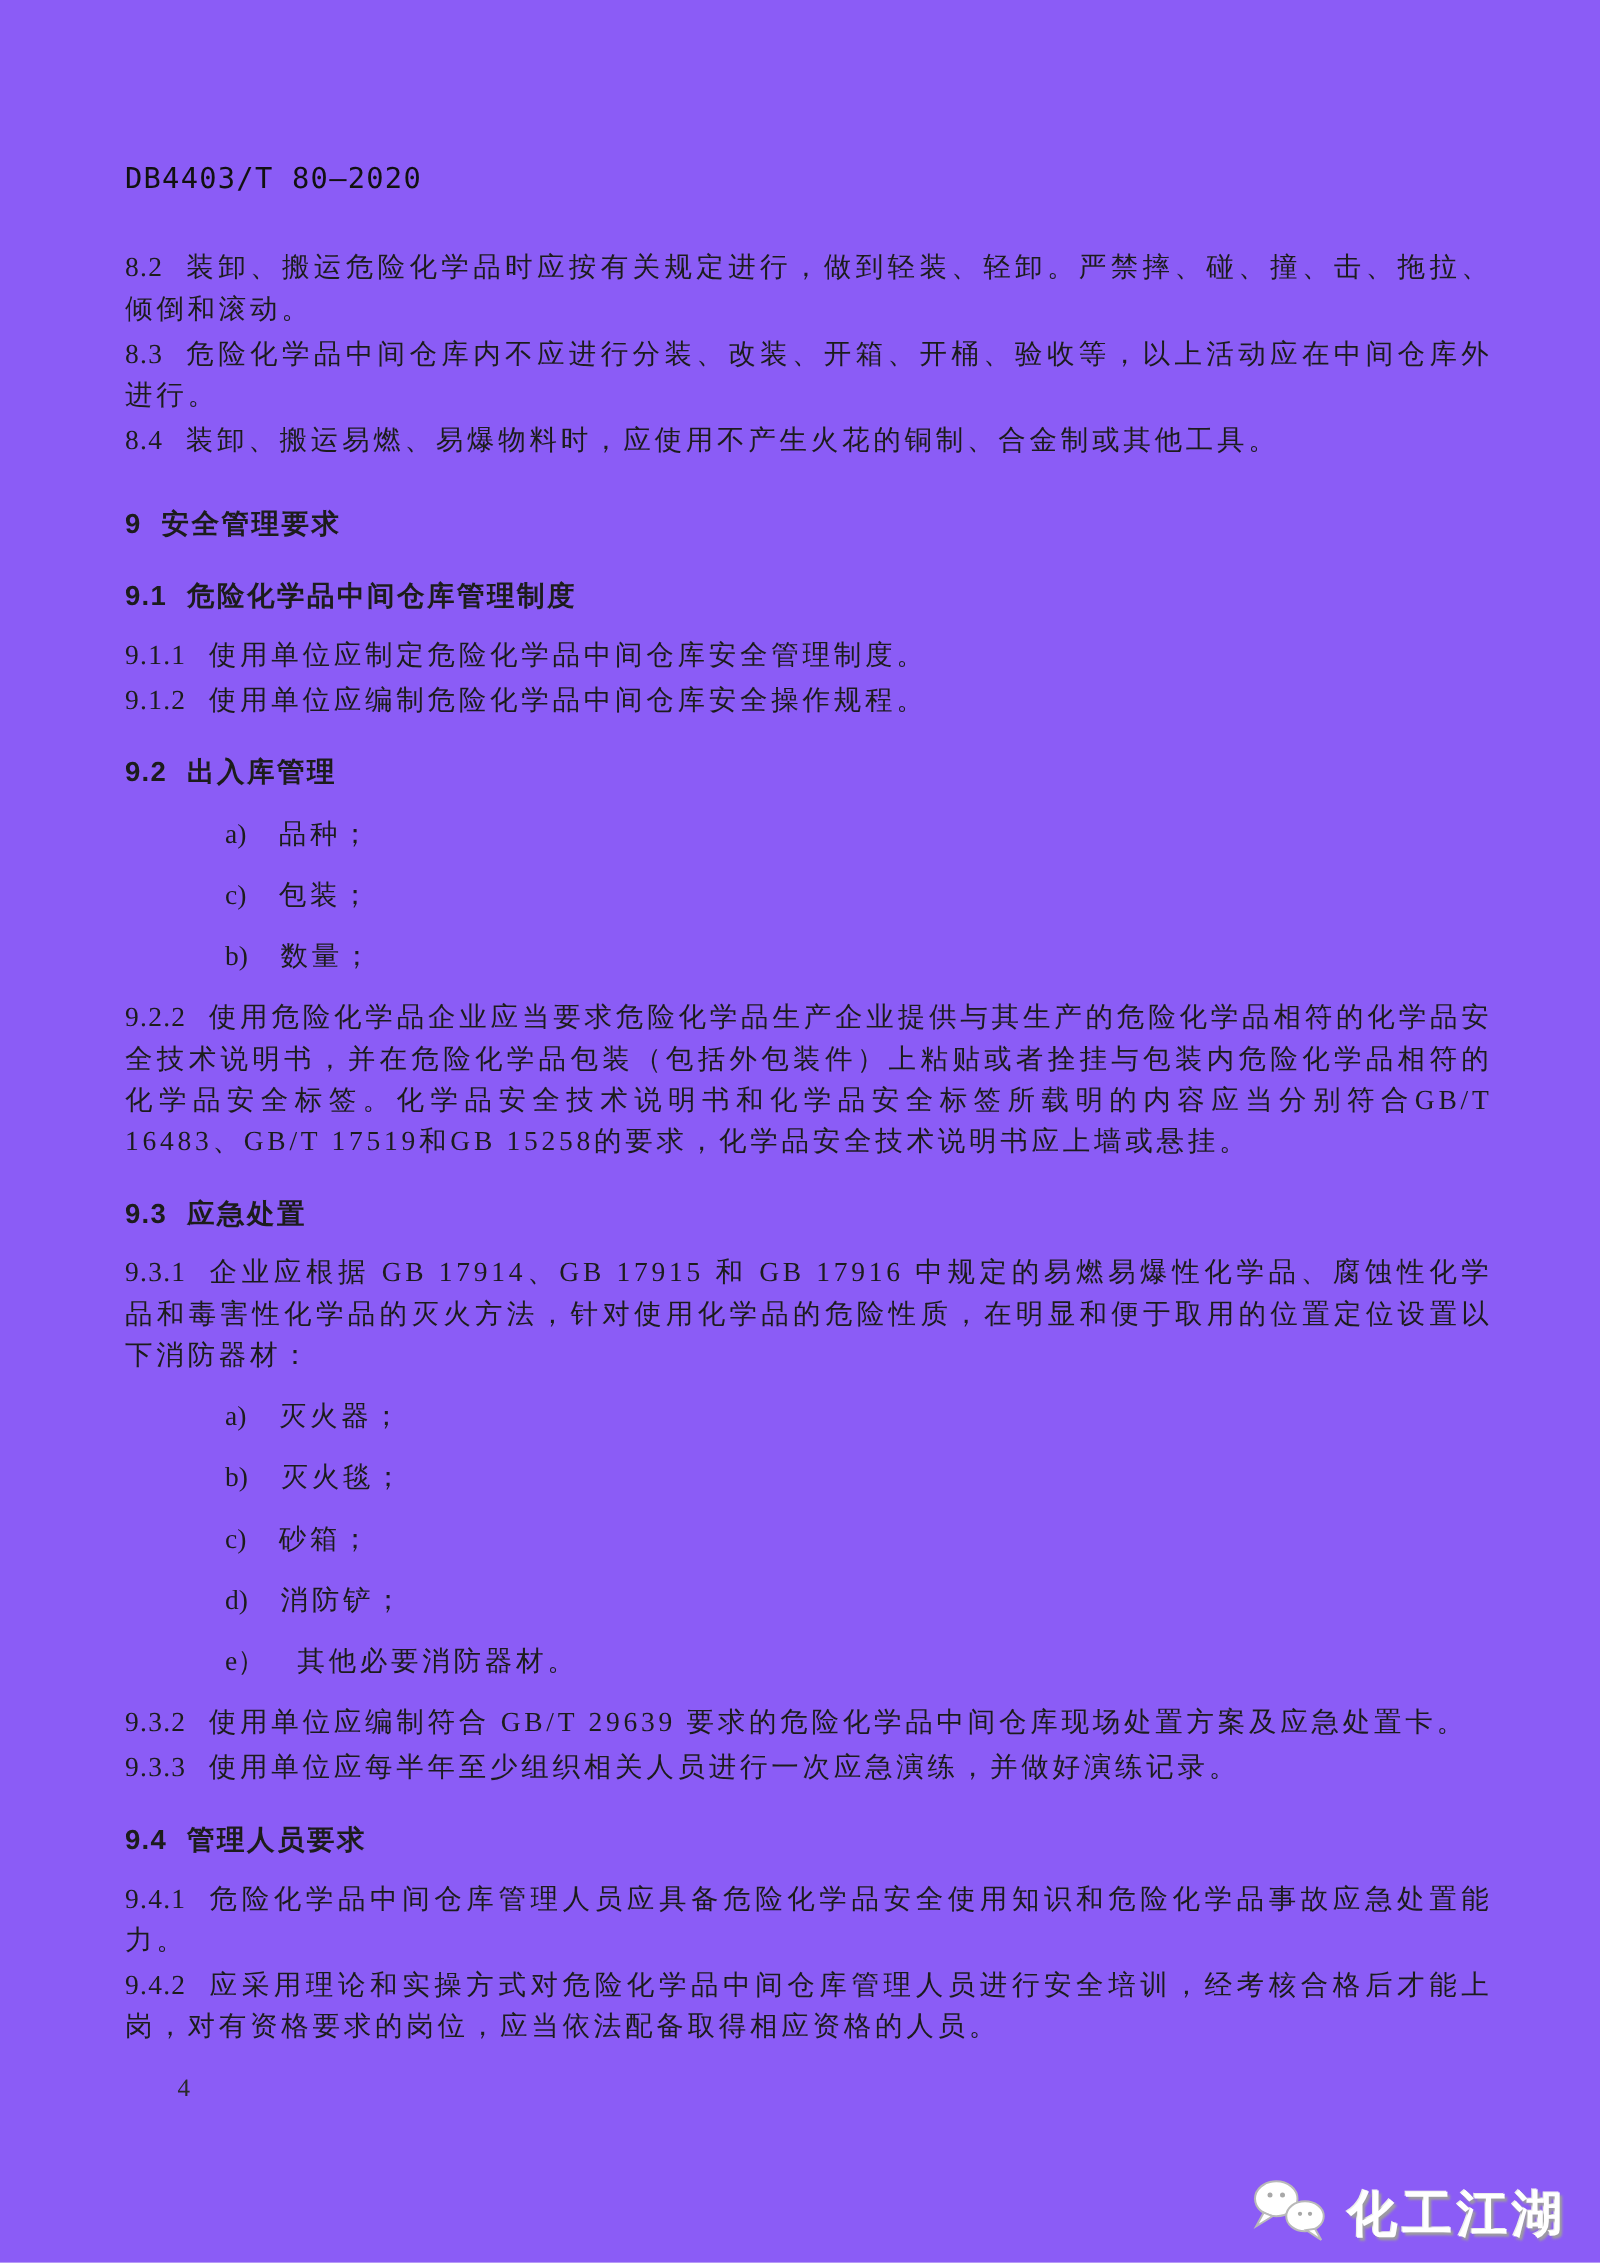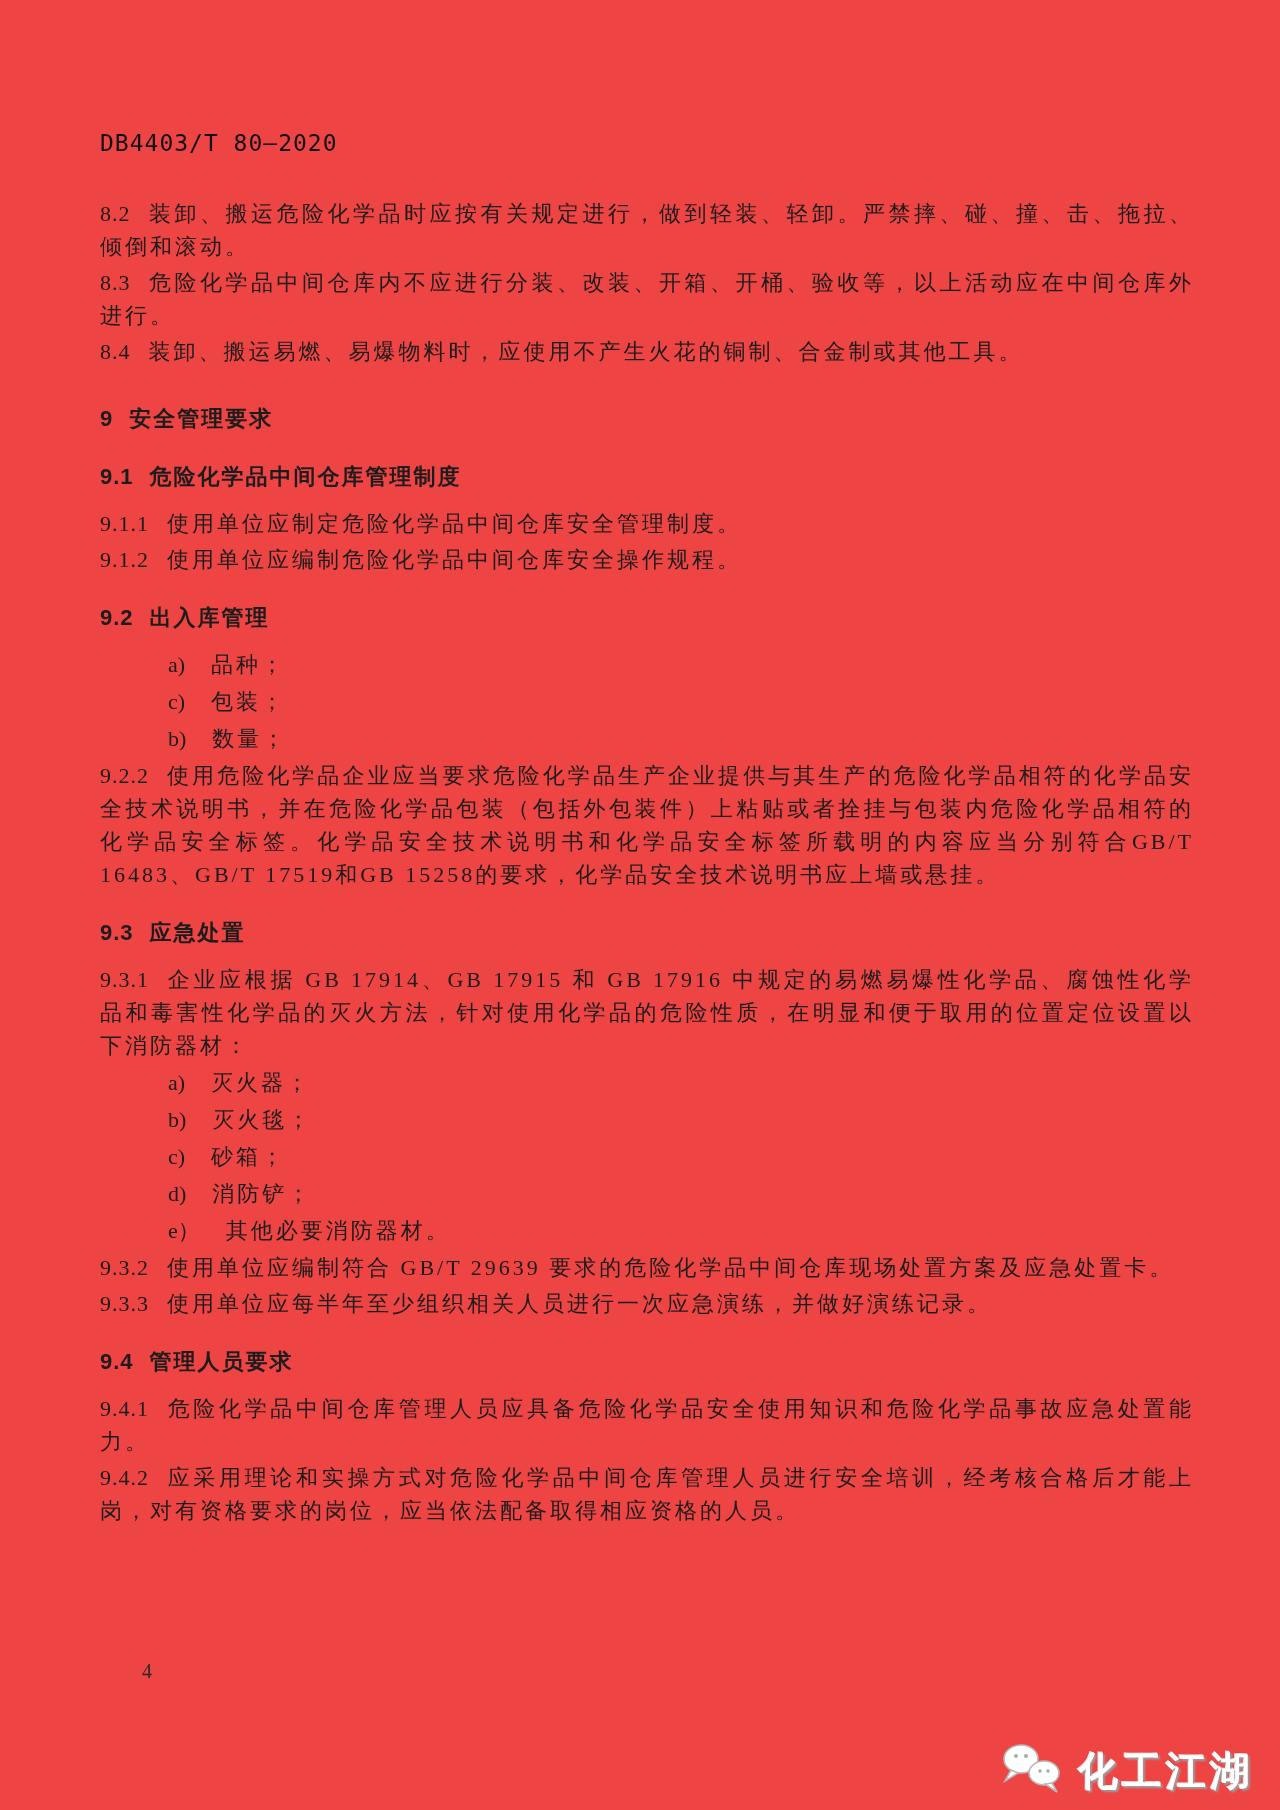--- a/index.html
+++ b/index.html
@@ -2,21 +2,21 @@
 <html lang="zh"><head>
 <meta charset="utf-8">
 <style>
   * { margin:0; padding:0; box-sizing:border-box; }
   html,body { background:#ffffff; }
   body {
     width:1280px; height:1810px; position:relative; overflow:hidden;
     font-family:"Liberation Serif","DejaVu Serif",serif;
     color:#1c1c1c;
   }
-  .page { position:absolute; inset:0; background:#ef4444; }
+  .page { position:absolute; inset:0; background:#8b5cf6; }
 
   .doc-header {
     position:absolute; left:100px; top:130px;
     font-family:"DejaVu Sans Mono","Liberation Mono",monospace;
     font-size:23px; letter-spacing:1px; color:#111; white-space:nowrap;
   }
 
   .content { position:absolute; left:100px; top:194px; width:1094px; }
 
   p.clause {
@@ -31,21 +31,21 @@
   .h1, .h2 {
     font-family:"Liberation Sans","DejaVu Sans",sans-serif;
     font-weight:bold; font-size:22px; line-height:33px;
     letter-spacing:2px; margin:25px 0 14px;
   }
   .h1 { margin-top:34px; }
   .h1 .num, .h2 .num { letter-spacing:1px; padding-right:16px; }
 
   p.li {
     font-size:22px; line-height:33px; letter-spacing:3px;
-    padding-left:64px; margin:4px; text-align:left;
+    padding-left:64px; margin:16px; text-align:left;
   }
   p.li .linum {
     font-family:"Liberation Serif","DejaVu Serif",serif;
     letter-spacing:0; padding-right:26px;
   }
 
   .page-number {
     position:absolute; left:142px; top:1660px;
     font-size:20px; color:#2a2a2a;
   }

